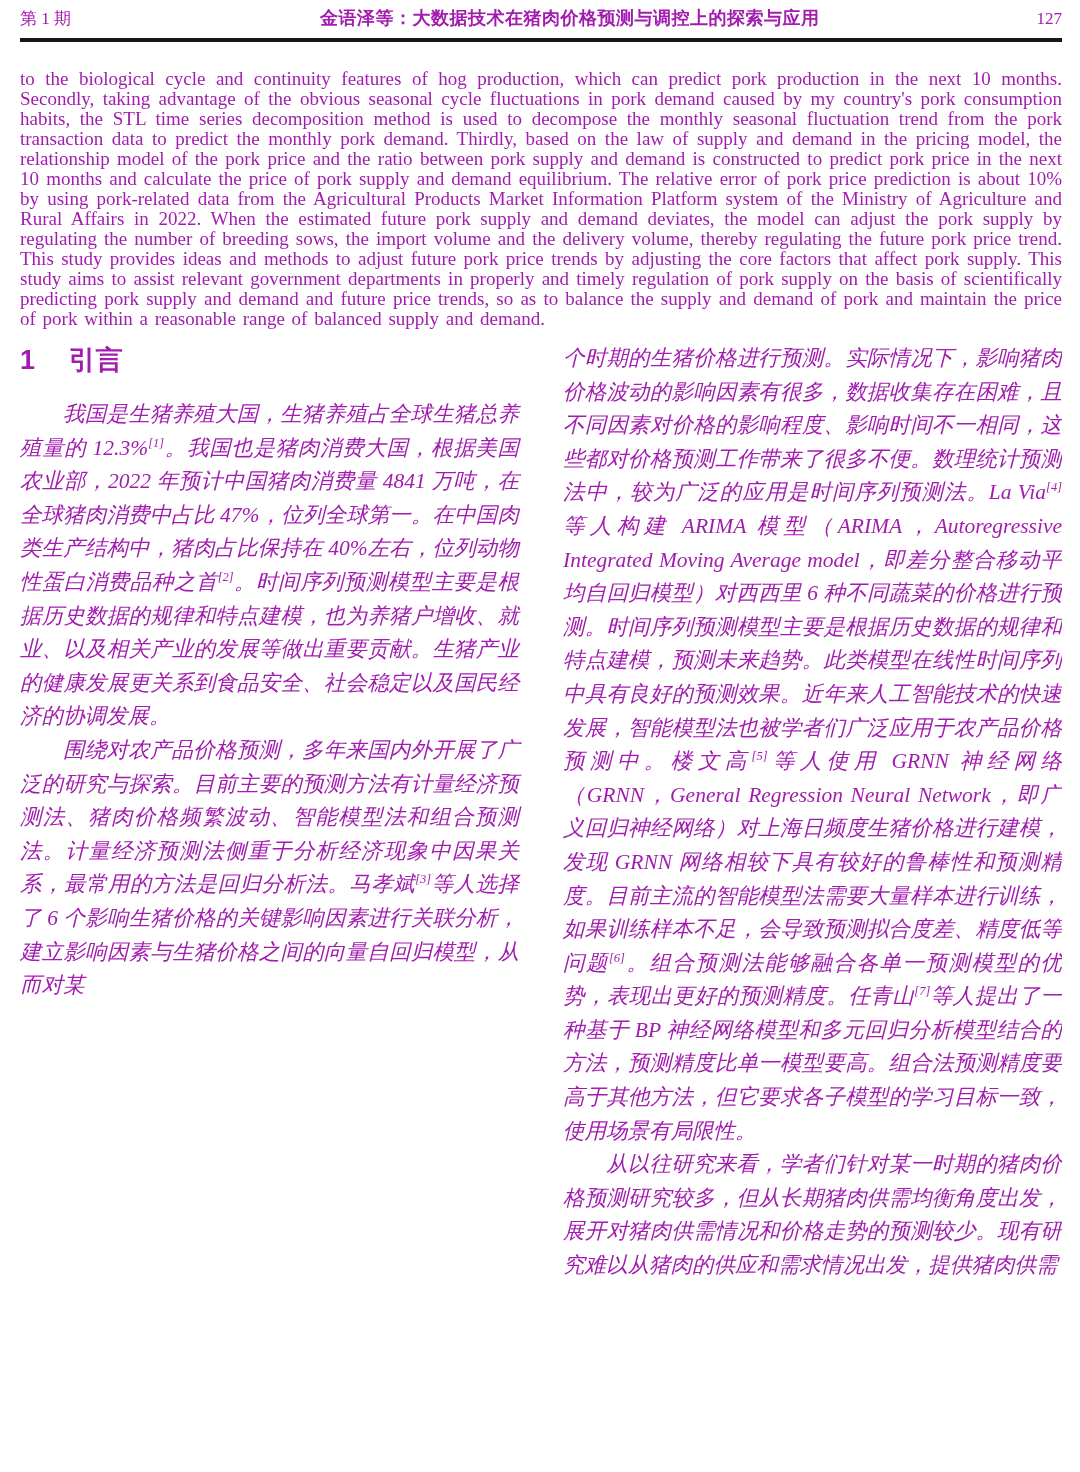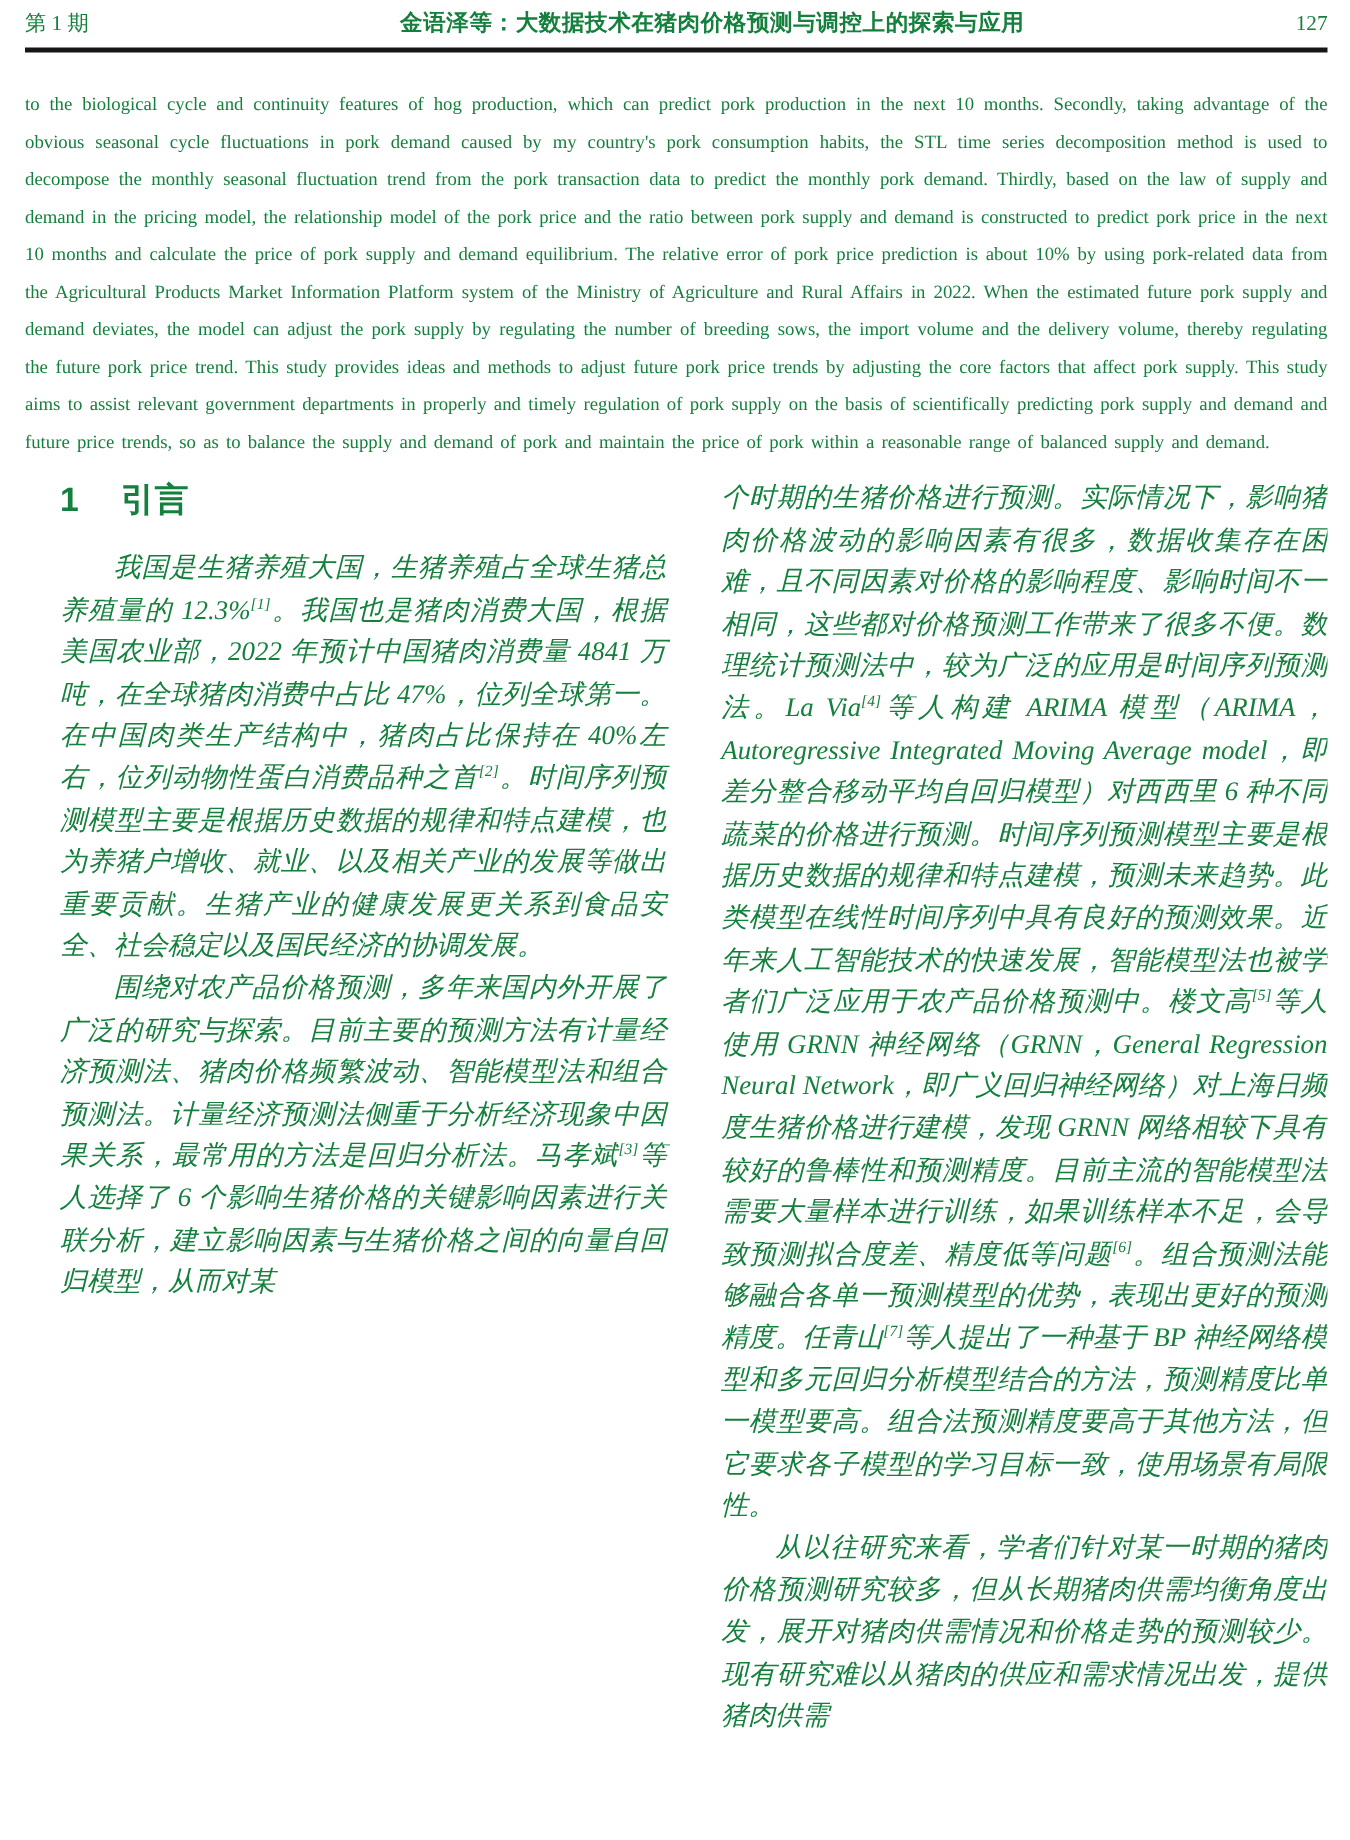--- a/index.html
+++ b/index.html
@@ -1,20 +1,20 @@
 <!DOCTYPE html>
 <html><head>
 <meta charset="utf-8">
 <style>
   html, body { margin: 0; padding: 0; background: #e8e8e8; }
   .page {
     width: 1080px;
     height: 1472px;
     background: #ffffff;
-    color: #15803d;
+    color: #a21caf;
     box-sizing: border-box;
     padding: 6px 18px 0 20px;
     display: flex;
     flex-direction: column;
     overflow: hidden;
     font-family: "Liberation Serif", "DejaVu Serif", serif;
   }
   
   .header {
     display: flex;
@@ -33,40 +33,39 @@
   }
   .rule {
     height: 4px;
     background: #161616;
     margin-top: 7px;
     flex: 0 0 auto;
   }
   
   .abstract {
     margin-top: 27px;
-    font-size: 15px;
-    line-height: 30px;
+    font-size: 19px;
+    line-height: 20px;
     text-align: justify;
     word-spacing: 2px;
   }
   .keywords {
     font-size: 17.6px;
     line-height: 33.2px;
   }
   .kw-label { font-family: "Liberation Sans", "DejaVu Sans", sans-serif; font-size: 17px; }
   .kw-text { margin-left: 0.35em; }
   
   .columns {
     margin-top: 13px;
     display: flex;
     gap: 44px;
     flex: 1 1 auto;
     min-height: 0;
     overflow: hidden;
-    margin-left: 28px;
   }
   .col {
     flex: 1 1 0;
     min-width: 0;
     font-size: 21.5px;
     line-height: 33.6px;
     text-align: justify;
     text-justify: inter-ideograph;
   }
   .sec {

